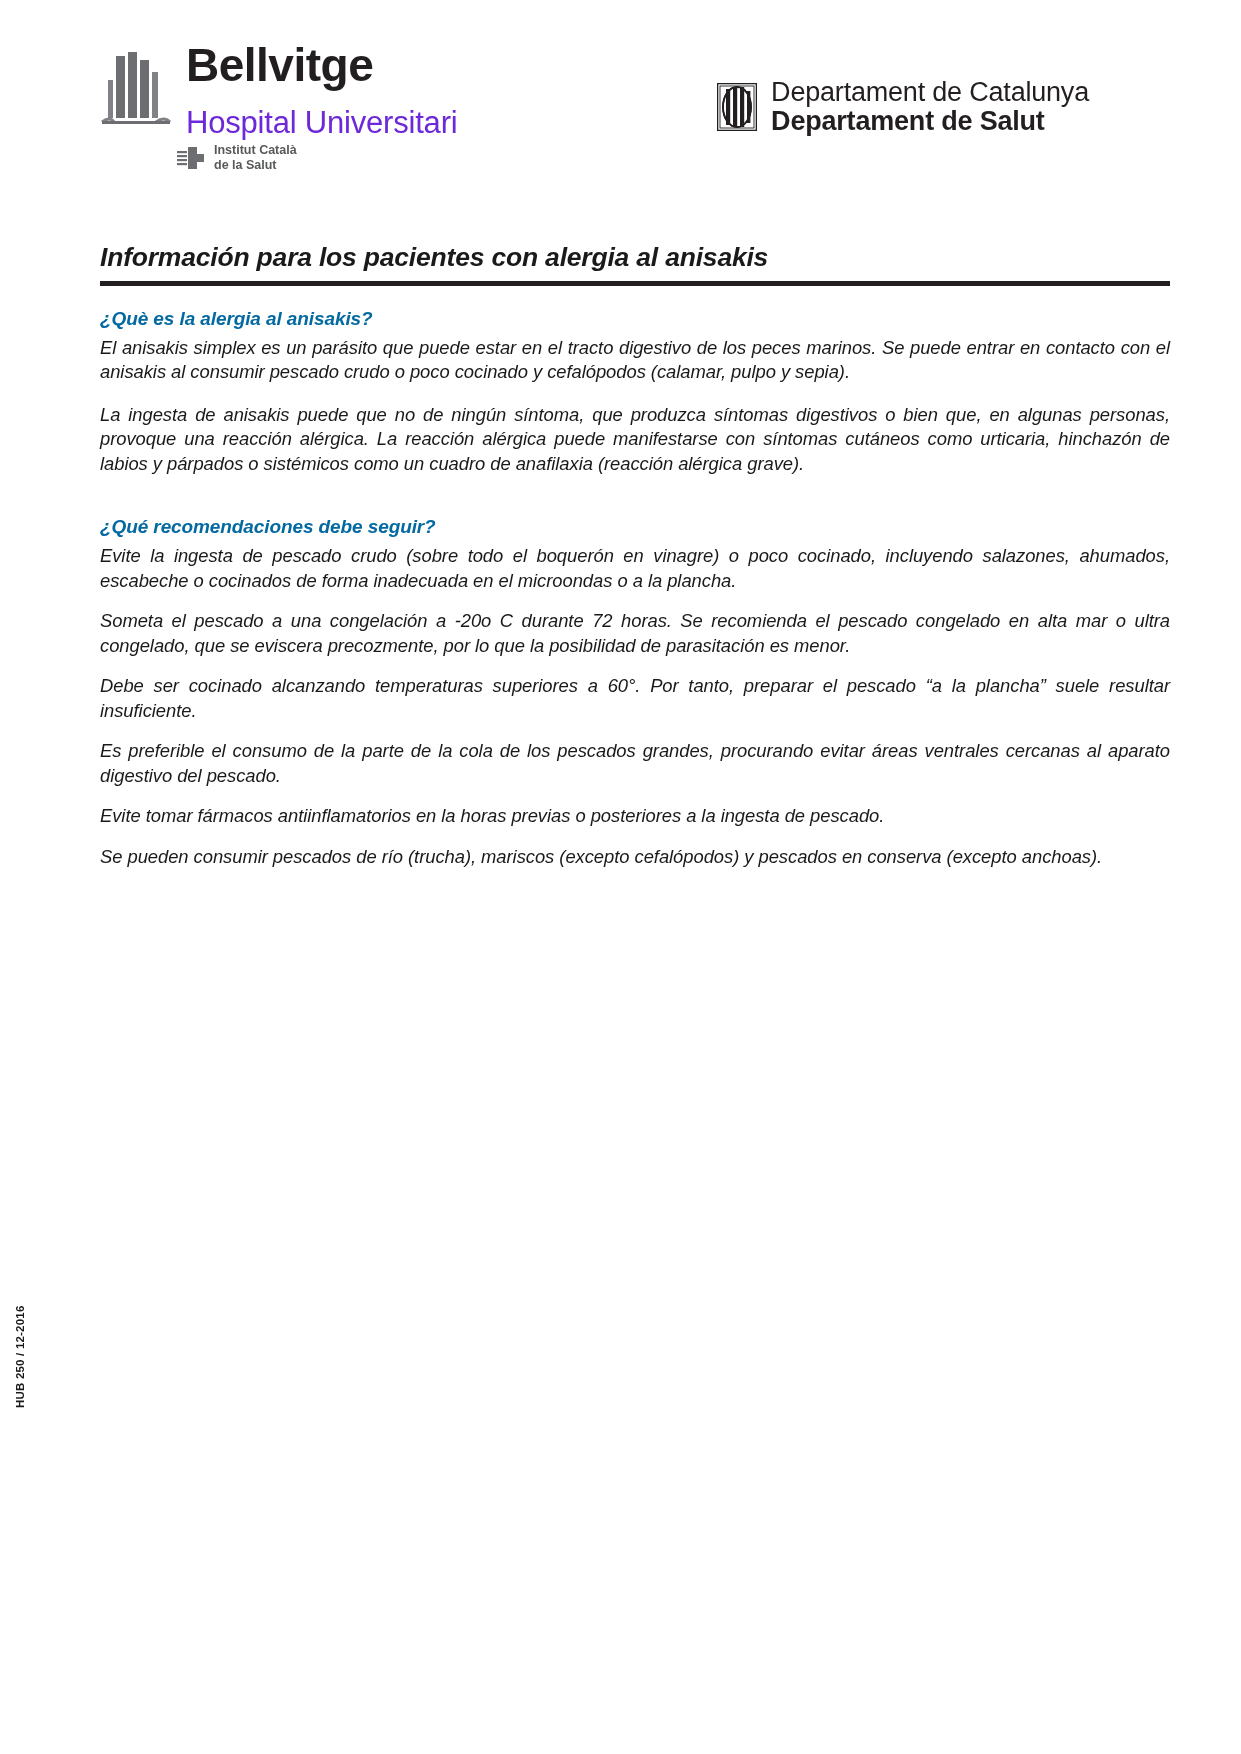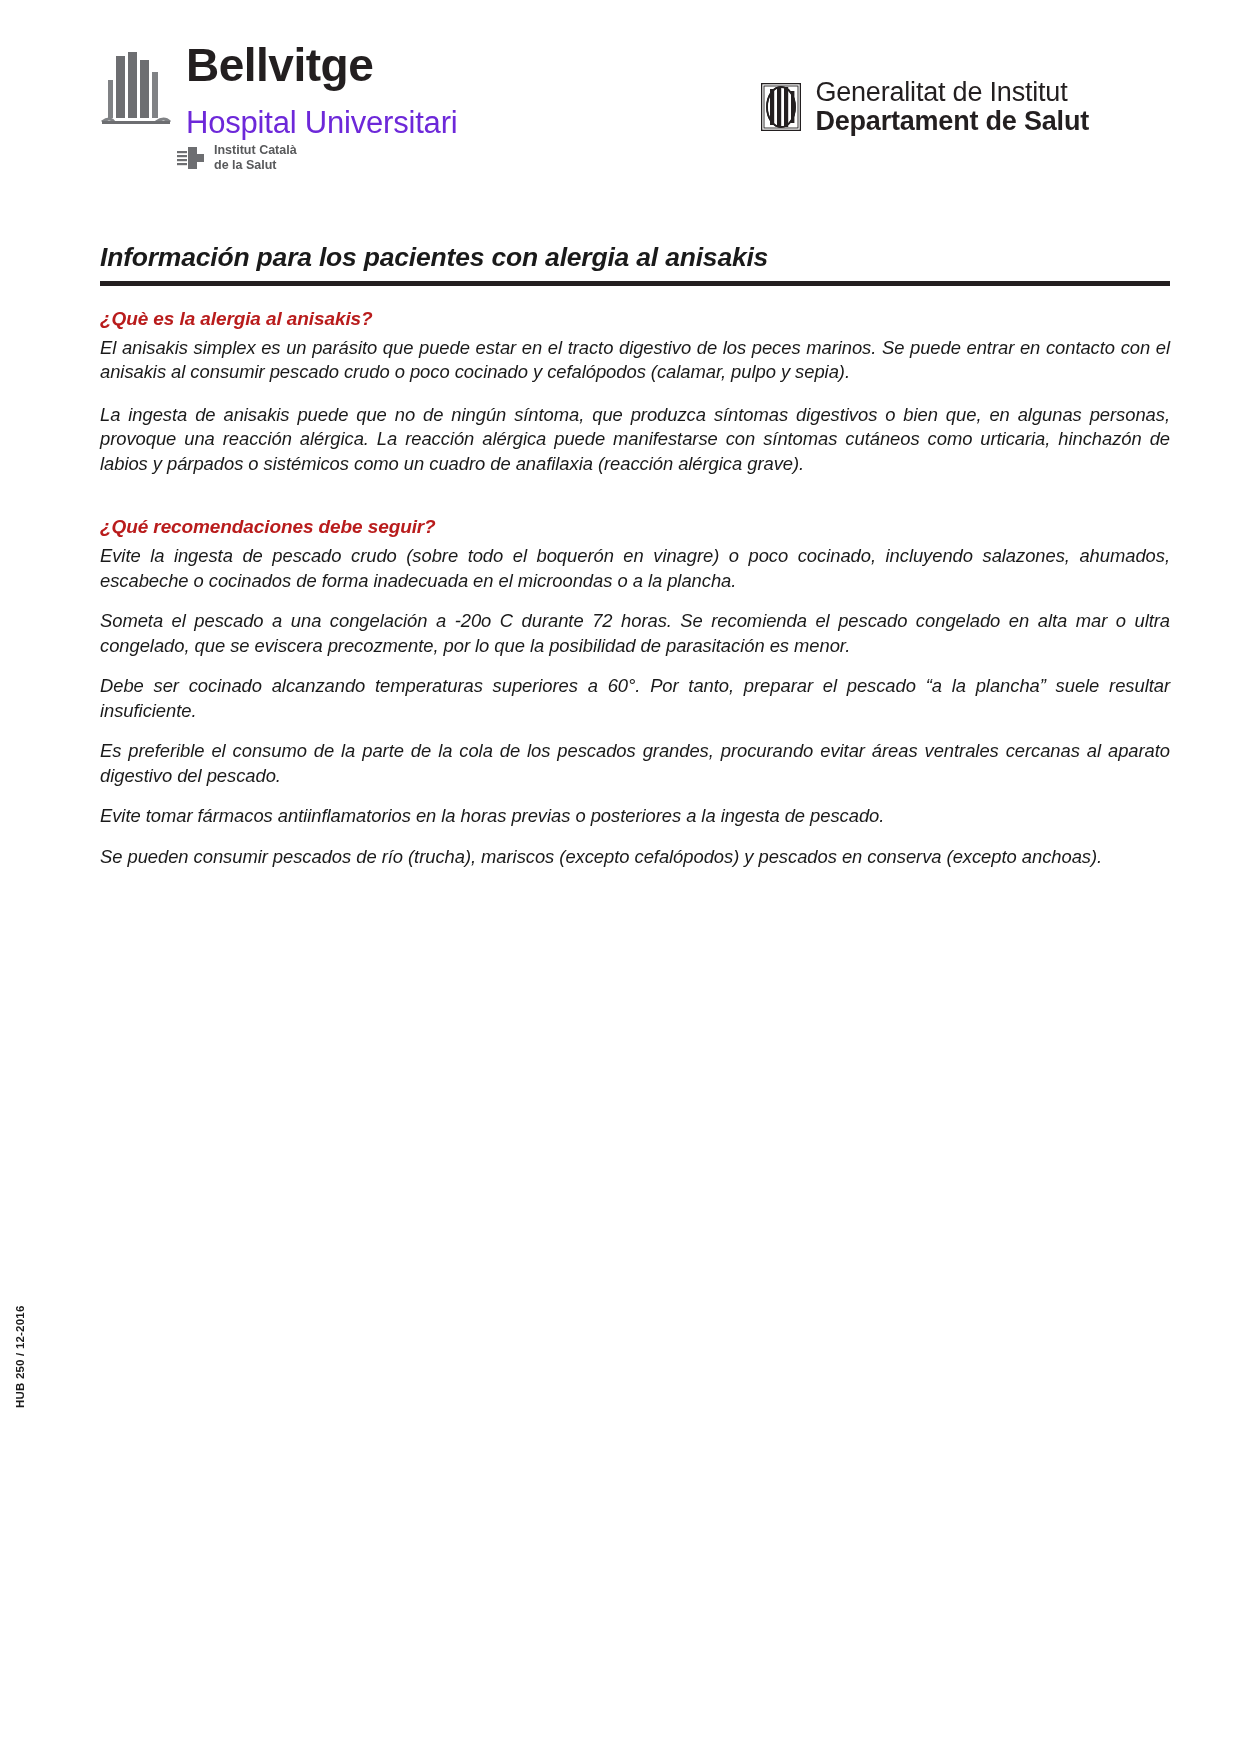--- a/index.html
+++ b/index.html
@@ -144,21 +144,21 @@
   .content {
     position: absolute;
     left: 100px;
     top: 308px;
     width: 1070px;
   }
   .section-heading {
     font-size: 19px;
     font-weight: 700;
     font-style: italic;
-    color: #b91c1c;
+    color: #0369a1;
     margin: 0 0 6px 0;
     letter-spacing: -0.1px;
   }
   .section-heading.spaced { margin-top: 40px; }
 
   .para {
     font-size: 18.4px;
     font-style: italic;
     font-weight: 400;
     line-height: 1.33;
@@ -259,21 +259,21 @@
           <g fill="#231f20">
             <rect x="9" y="6" width="4.2" height="36"></rect>
             <rect x="16" y="4" width="4.2" height="40"></rect>
             <rect x="23" y="4" width="4.2" height="40"></rect>
             <rect x="30" y="8" width="3.4" height="32"></rect>
           </g>
           <ellipse cx="20" cy="24" rx="14" ry="20" fill="none" stroke="#231f20" stroke-width="1.8"></ellipse>
         </svg>
       </span>
       <span class="gencat-words">
-        <span class="gencat-line1">Generalitat de Institut</span>
+        <span class="gencat-line1">Departament de Catalunya</span>
         <span class="gencat-line2">Departament de Salut</span>
       </span>
     </div>
   </div>
 
   <div class="doc-title-wrap">
     <h1 class="doc-title">Información para los pacientes con alergia al anisakis</h1>
     <div class="title-rule"></div>
   </div>
 

